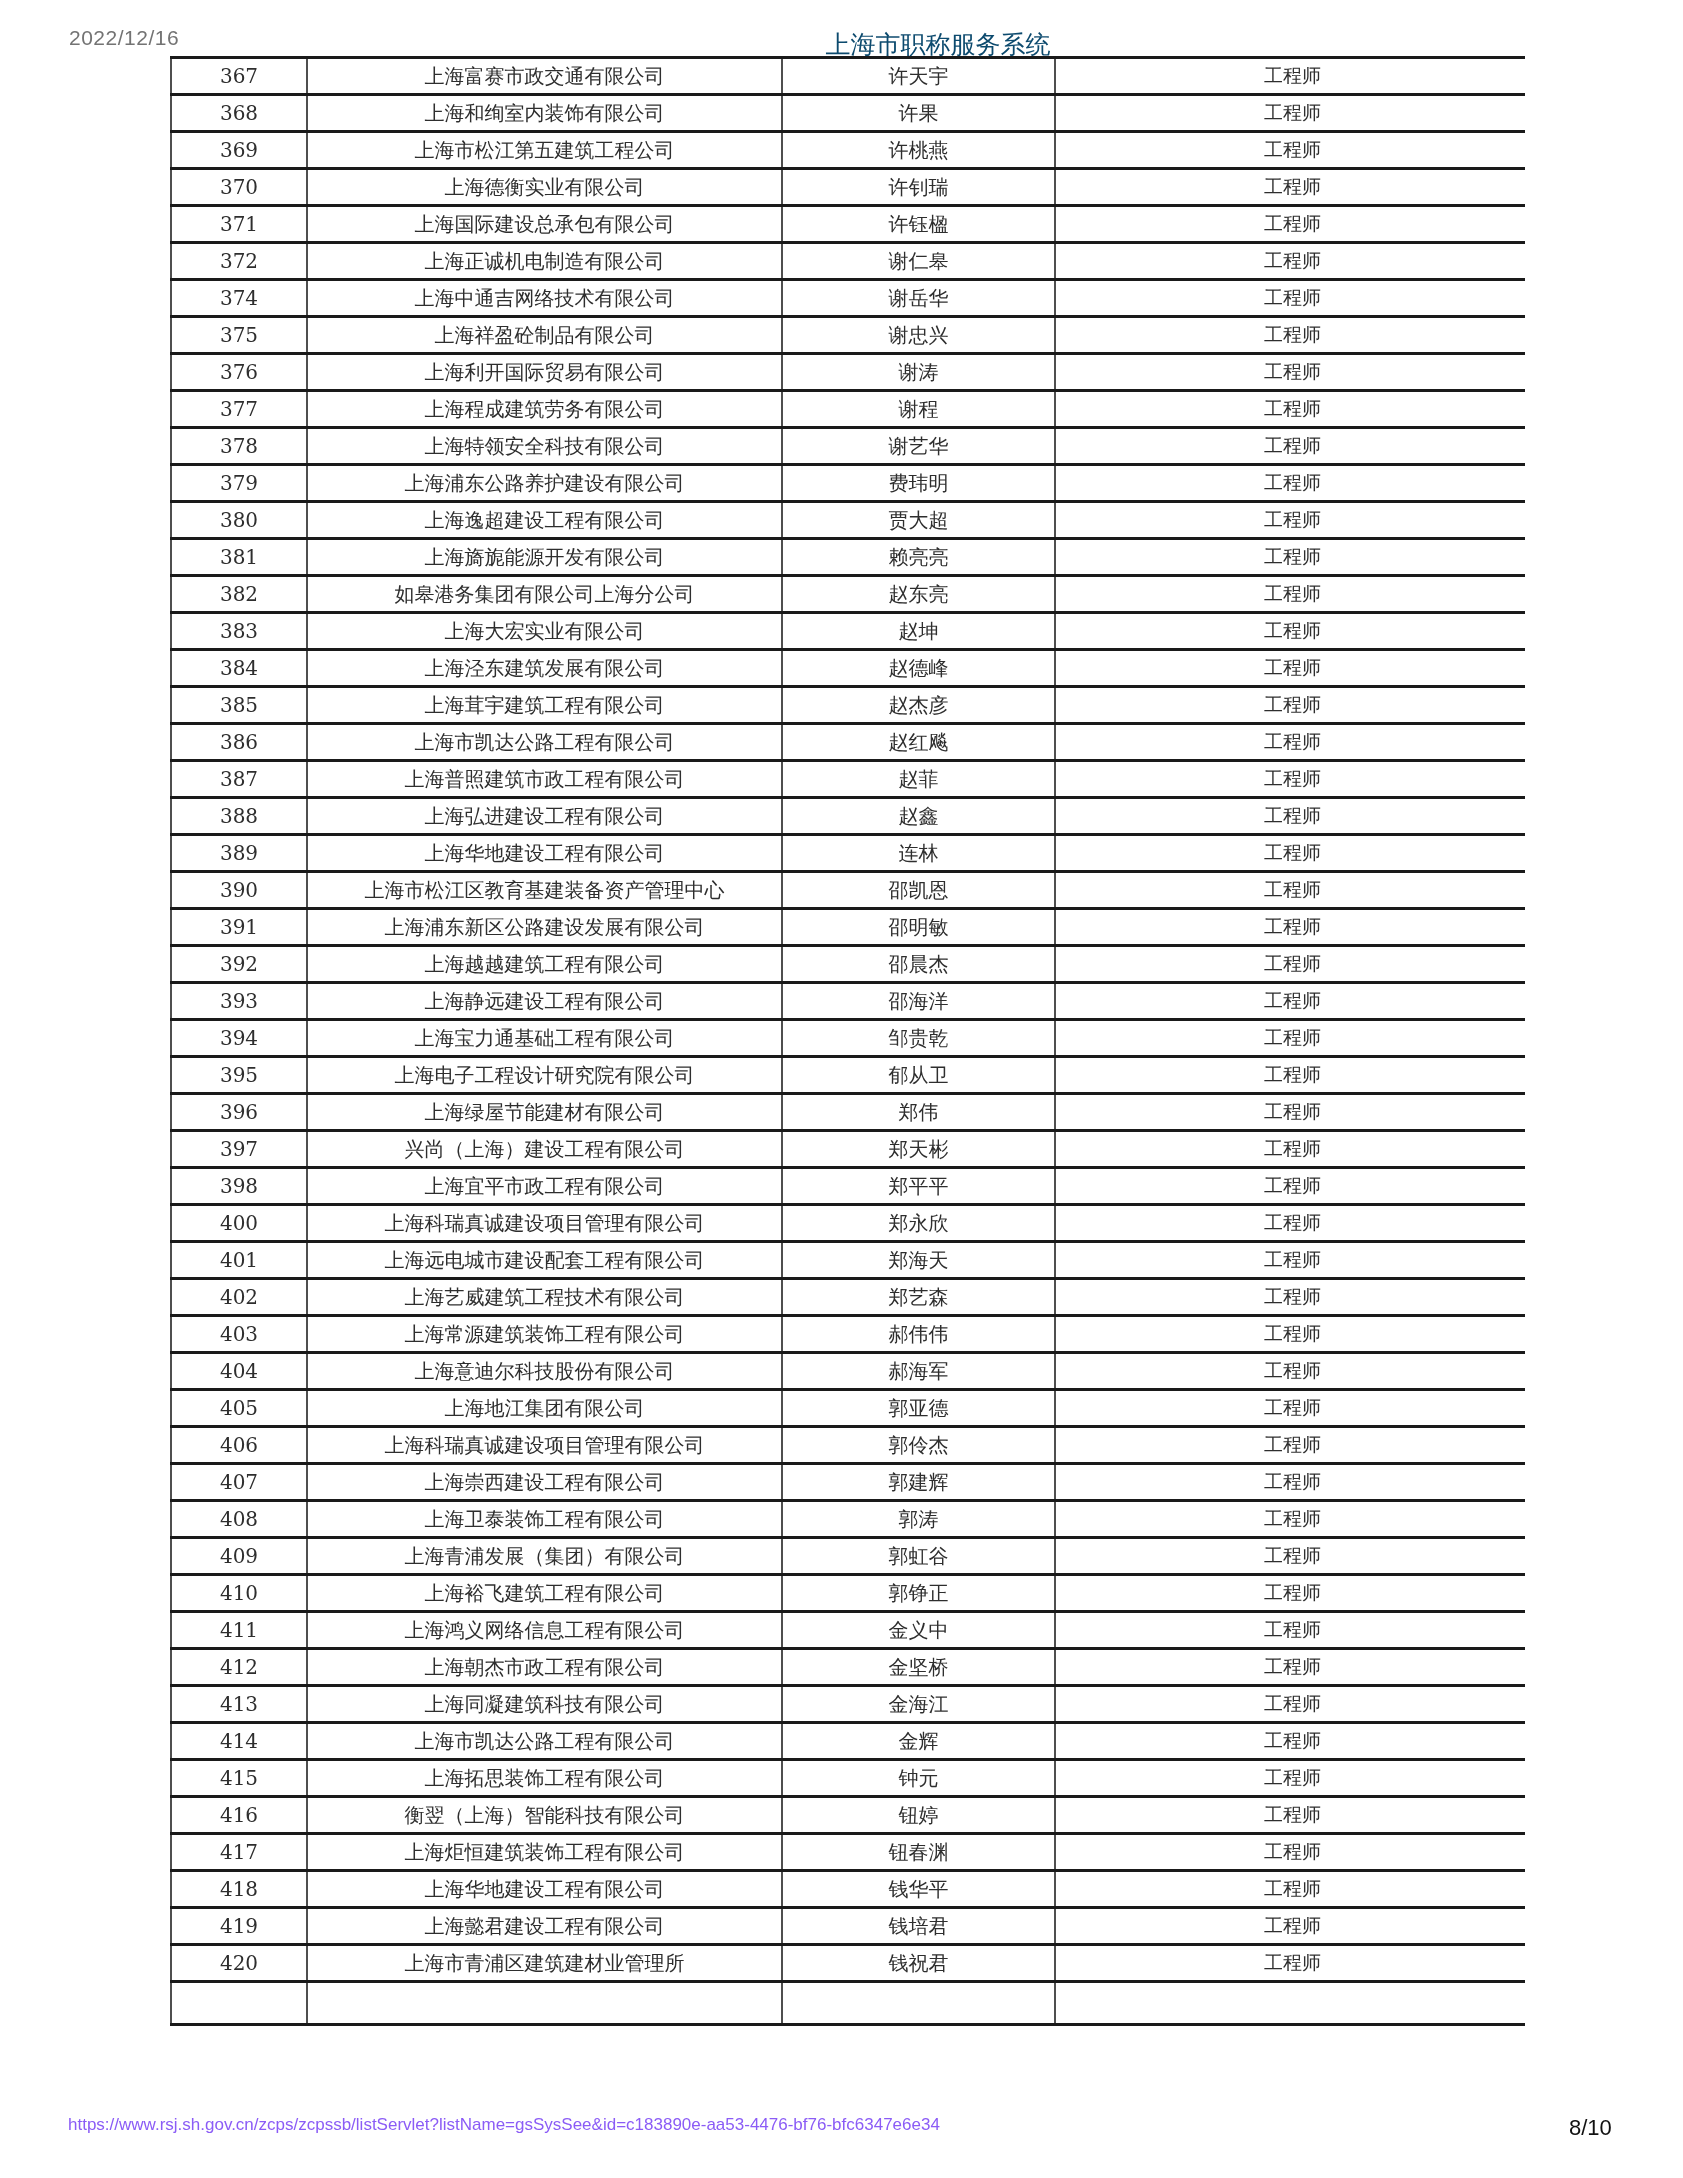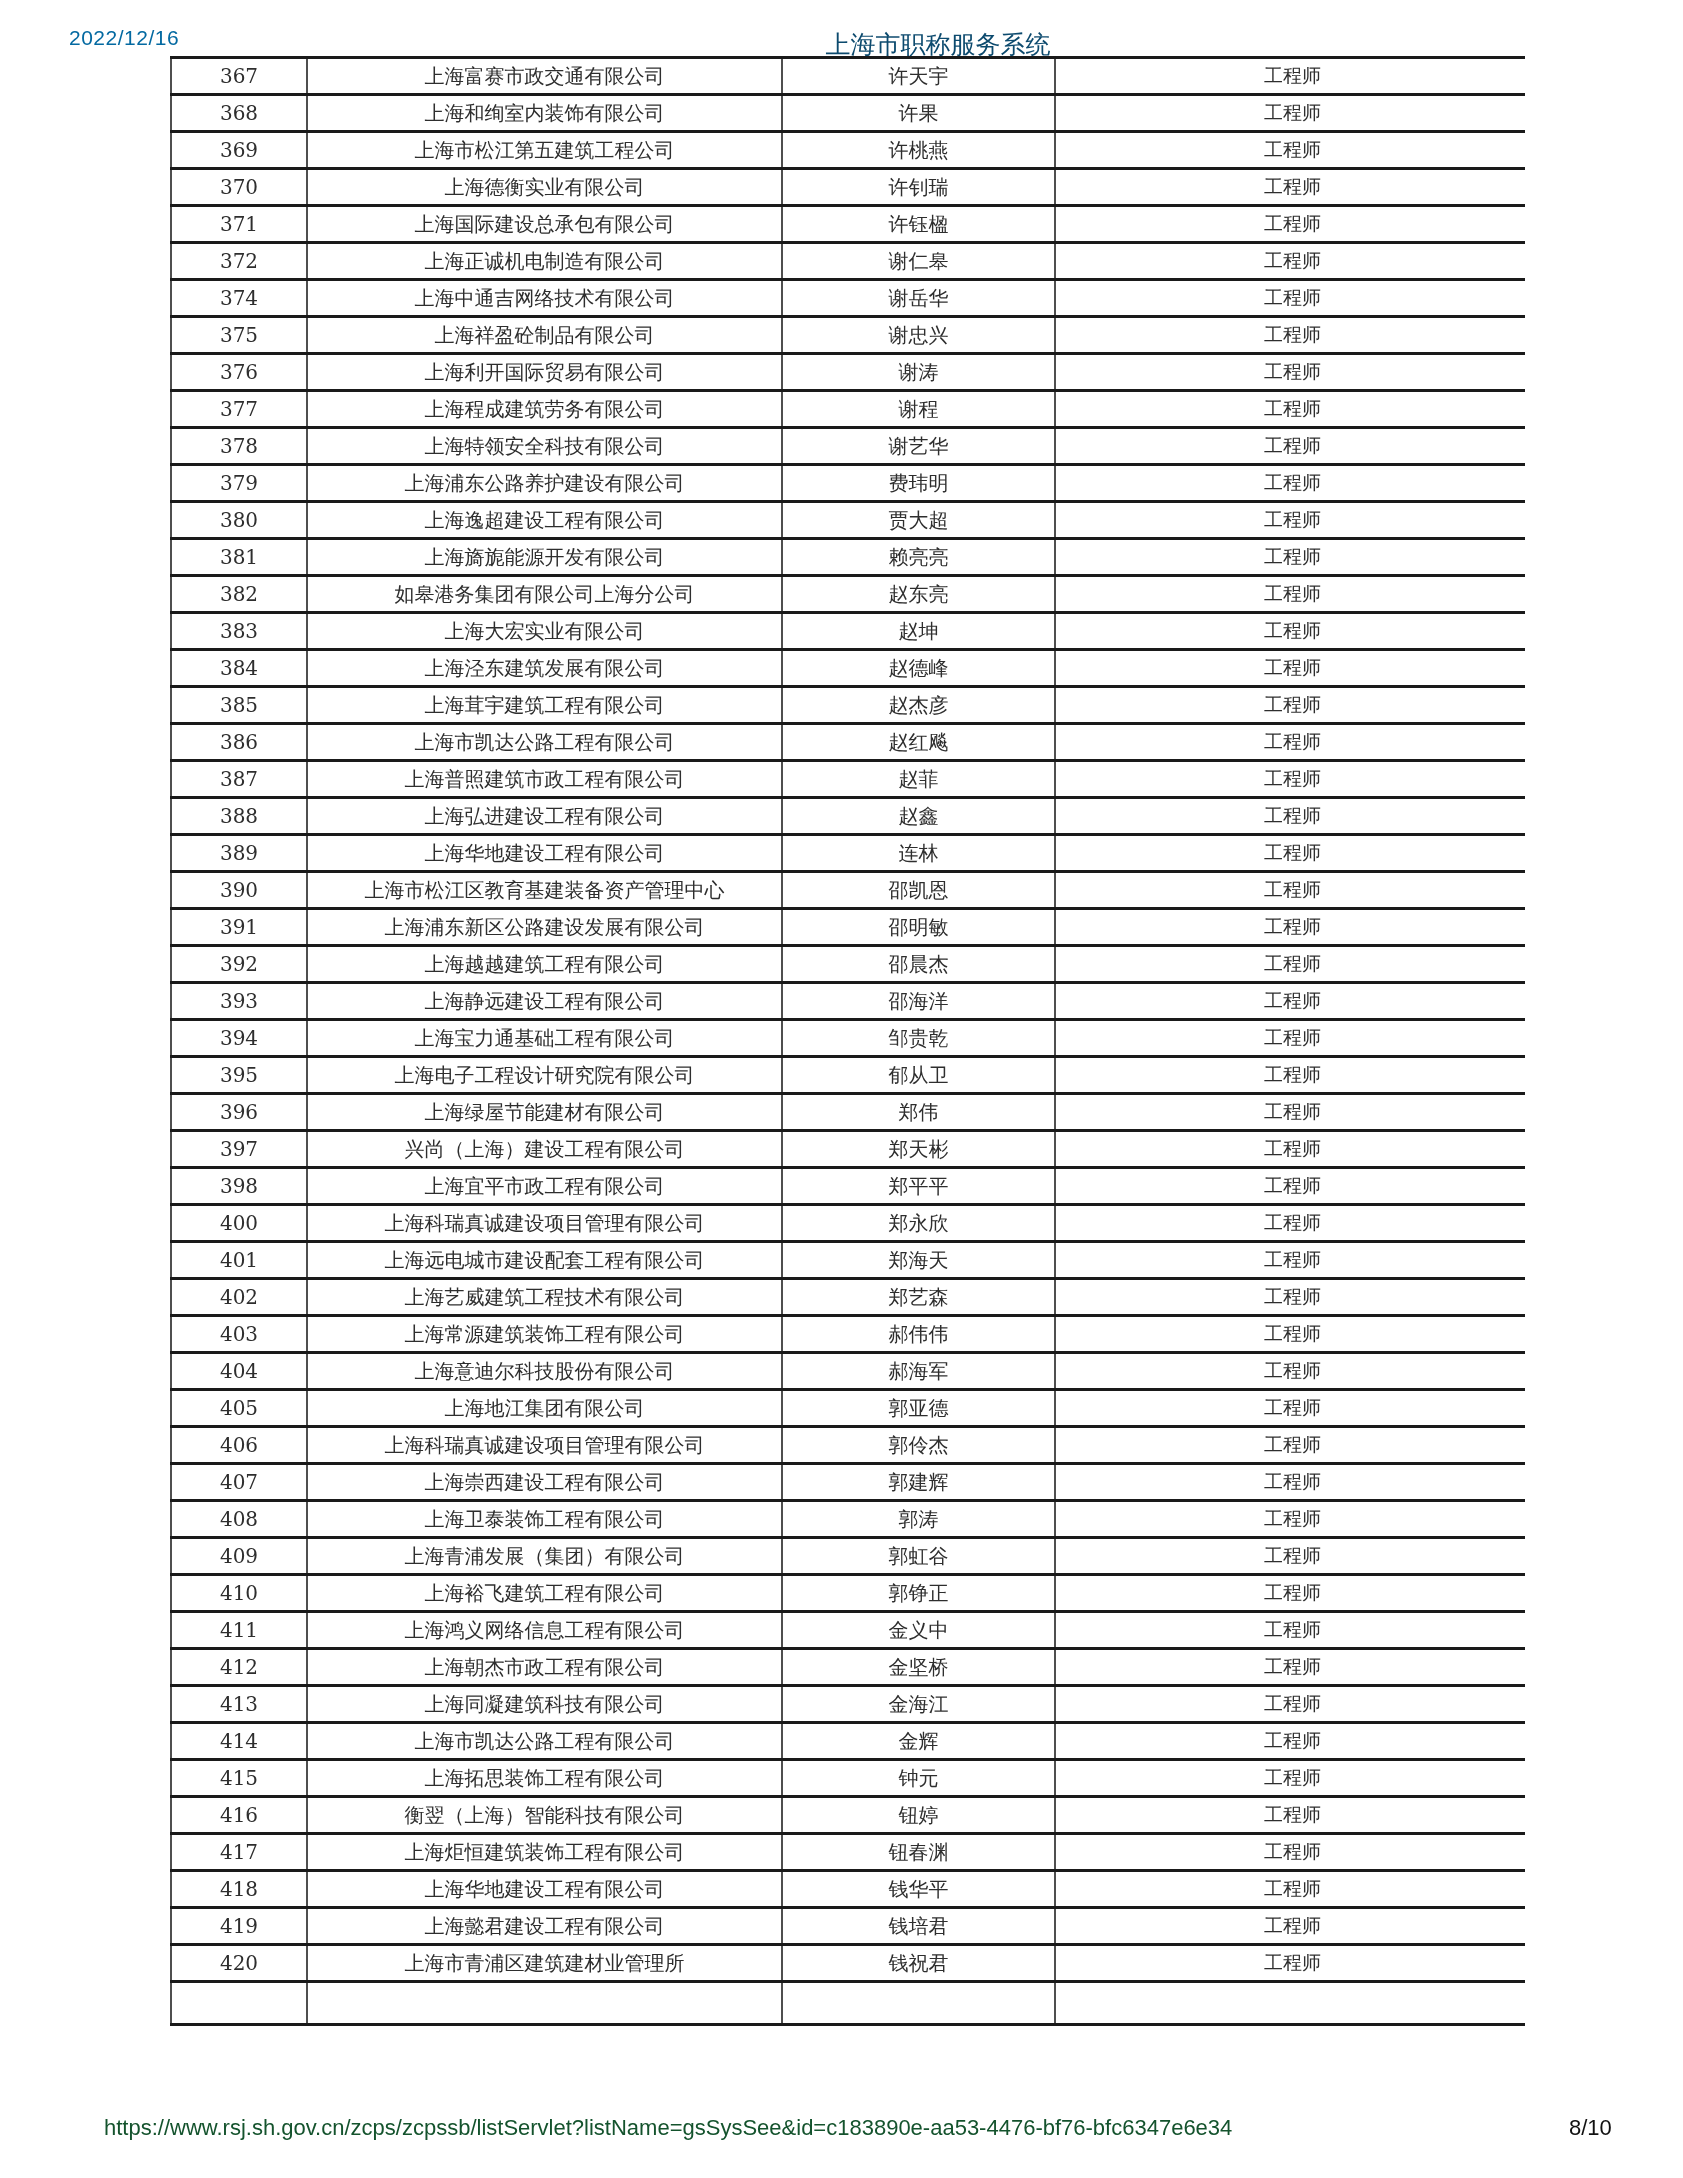--- a/index.html
+++ b/index.html
@@ -14,21 +14,21 @@
     height: 2178px;
     background: #ffffff;
     overflow: hidden;
   }
   
   .print-date {
     position: absolute;
     left: 69px;
     top: 26px;
     font-size: 21px;
-    color: #0369a1;
+    color: #737373;
     letter-spacing: 0.5px;
   }
   .page-title {
     position: absolute;
     left: 938px;
     top: 28px;
     transform: translateX(-50%);
     font-size: 25px;
     color: #0c4a6e;
     white-space: nowrap;
@@ -63,24 +63,23 @@
   td.c0 { width: 134px; font-size: 20px; }
   td.c1 { width: 473px; font-size: 20px; }
   td.c2 { width: 271px; font-size: 20px; }
   td.c3 { width: 473px; font-size: 19px; }
   tr.partial td { height: 40px; }
   
   .footer-url {
     position: absolute;
     left: 68px;
     top: 2115px;
-    font-size: 22px;
-    color: #14532d;
+    font-size: 17px;
+    color: #8b5cf6;
     letter-spacing: 0px;
-    margin-left: 36px;
   }
   .page-number {
     position: absolute;
     left: 1569px;
     top: 2115px;
     font-size: 22px;
     color: #111;
   }
 </style>
 </head>

